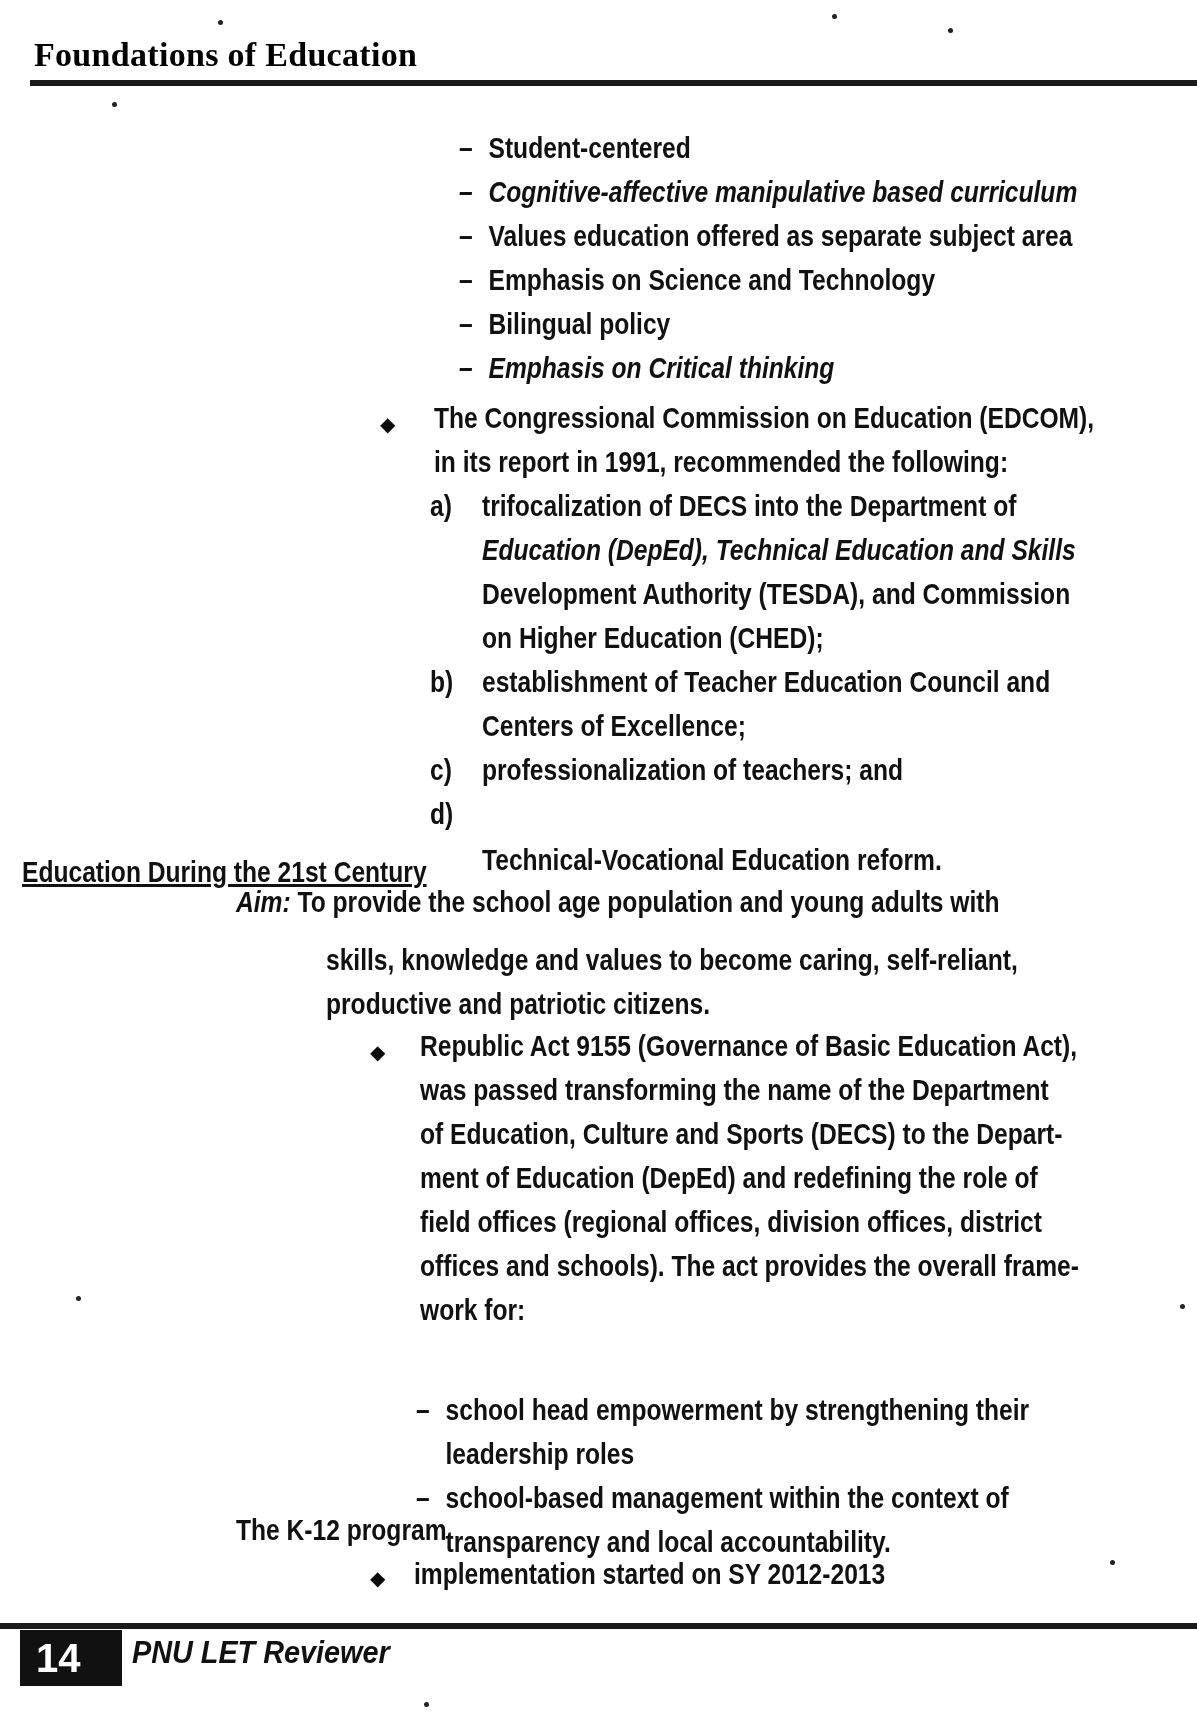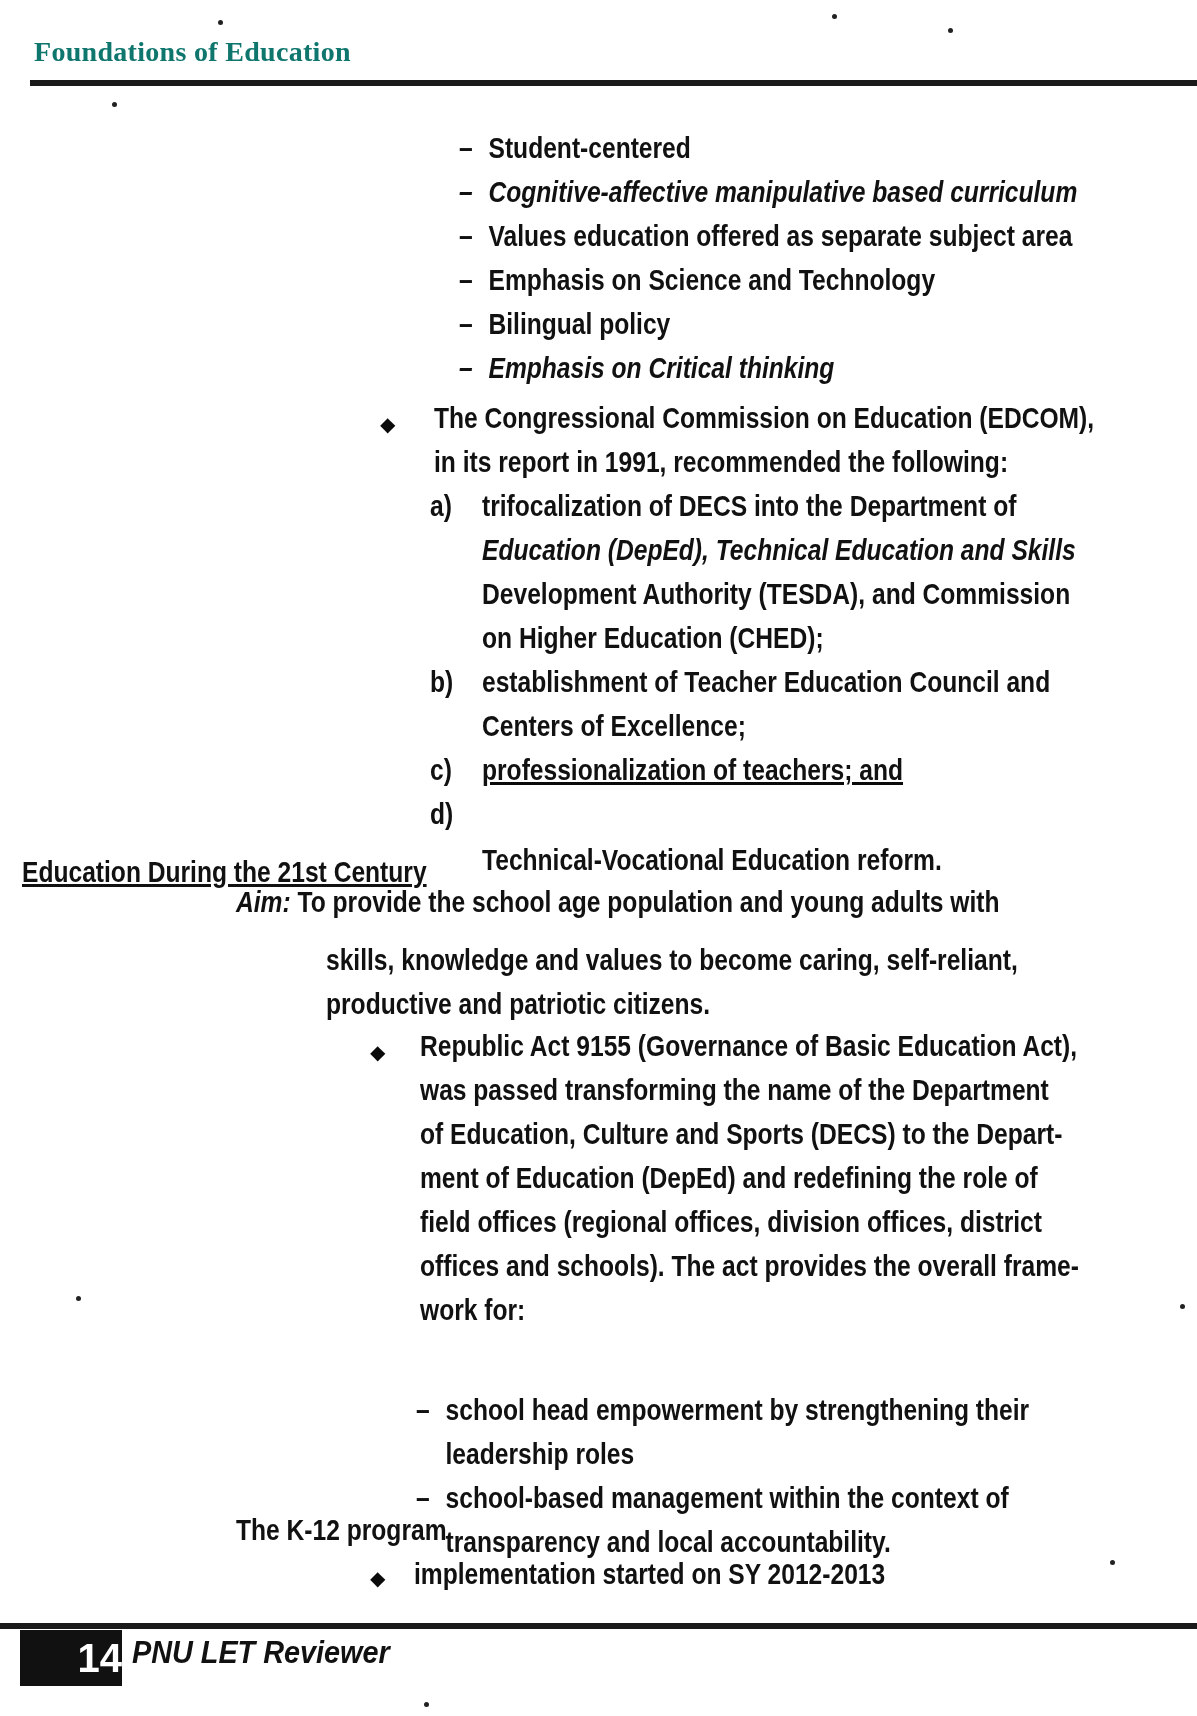--- a/index.html
+++ b/index.html
@@ -5,38 +5,38 @@
   html, body { margin: 0; padding: 0; }
   body {
     width: 1197px; height: 1716px; position: relative; overflow: hidden;
     background: #ffffff; color: #0a0a0a;
     font-family: "Liberation Sans", sans-serif;
   }
   .abs { position: absolute; }
   .header-title {
     left: 34px; top: 36px;
     font-family: "Liberation Serif", serif; font-weight: bold;
-    font-size: 28px; letter-spacing: 0.3px; color: #0f766e;
+    font-size: 34px; letter-spacing: 0.3px; color: #000000;
   }
   .rule { left: 30px; right: 0; height: 6px; background: #1a1a1a; }
   .rule.top { top: 80px; }
   .rule.bottom { top: 1623px; left: 0; }
   .txt {
     font-size: 30px; line-height: 44px; font-weight: bold;
     transform: scaleX(0.82); transform-origin: left top; white-space: nowrap;
     color: #111;
   }
   .it { font-style: italic; }
   .dash { display: inline-block; width: 36px; }
   .diamond { font-size: 20px; position: absolute; }
   .heading { text-decoration: underline; }
   .footer-num {
     left: 20px; top: 1630px; width: 102px; height: 56px;
     background: #111; color: #fff; font-weight: bold; font-size: 40px;
-    line-height: 56px; padding-left: 16px; box-sizing: border-box; text-align: right;
+    line-height: 56px; padding-left: 16px; box-sizing: border-box;
   }
   .footer-title {
     left: 132px; top: 1634px; font-size: 32px; font-weight: bold; font-style: italic;
     color: #111; transform: scaleX(0.9); transform-origin: left top;
   }
   .speck { position: absolute; width: 5px; height: 5px; border-radius: 50%; background: #222; }
 </style>
 </head>
 <body>
 
@@ -70,21 +70,21 @@
   </div>
   <div style="position:relative; height:88px;">
     <div class="txt abs" style="left:0; top:0;">b)</div>
     <div class="abs" style="left:52px; top:0;">
       <div class="txt">establishment of Teacher Education Council and</div>
       <div class="txt">Centers of Excellence;</div>
     </div>
   </div>
   <div style="position:relative; height:44px;">
     <div class="txt abs" style="left:0; top:0;">c)</div>
-    <div class="abs" style="left:52px; top:0;text-decoration:underline;">
+    <div class="abs" style="left:52px; top:0;">
       <div class="txt">professionalization of teachers; and</div>
     </div>
   </div>
   <div style="position:relative; height:44px;">
     <div class="txt abs" style="left:0; top:0;">d)</div>
     <div class="abs" style="left:52px; top:0;margin-top:46px;">
       <div class="txt">Technical-Vocational Education reform.</div>
     </div>
   </div>
 </div>

